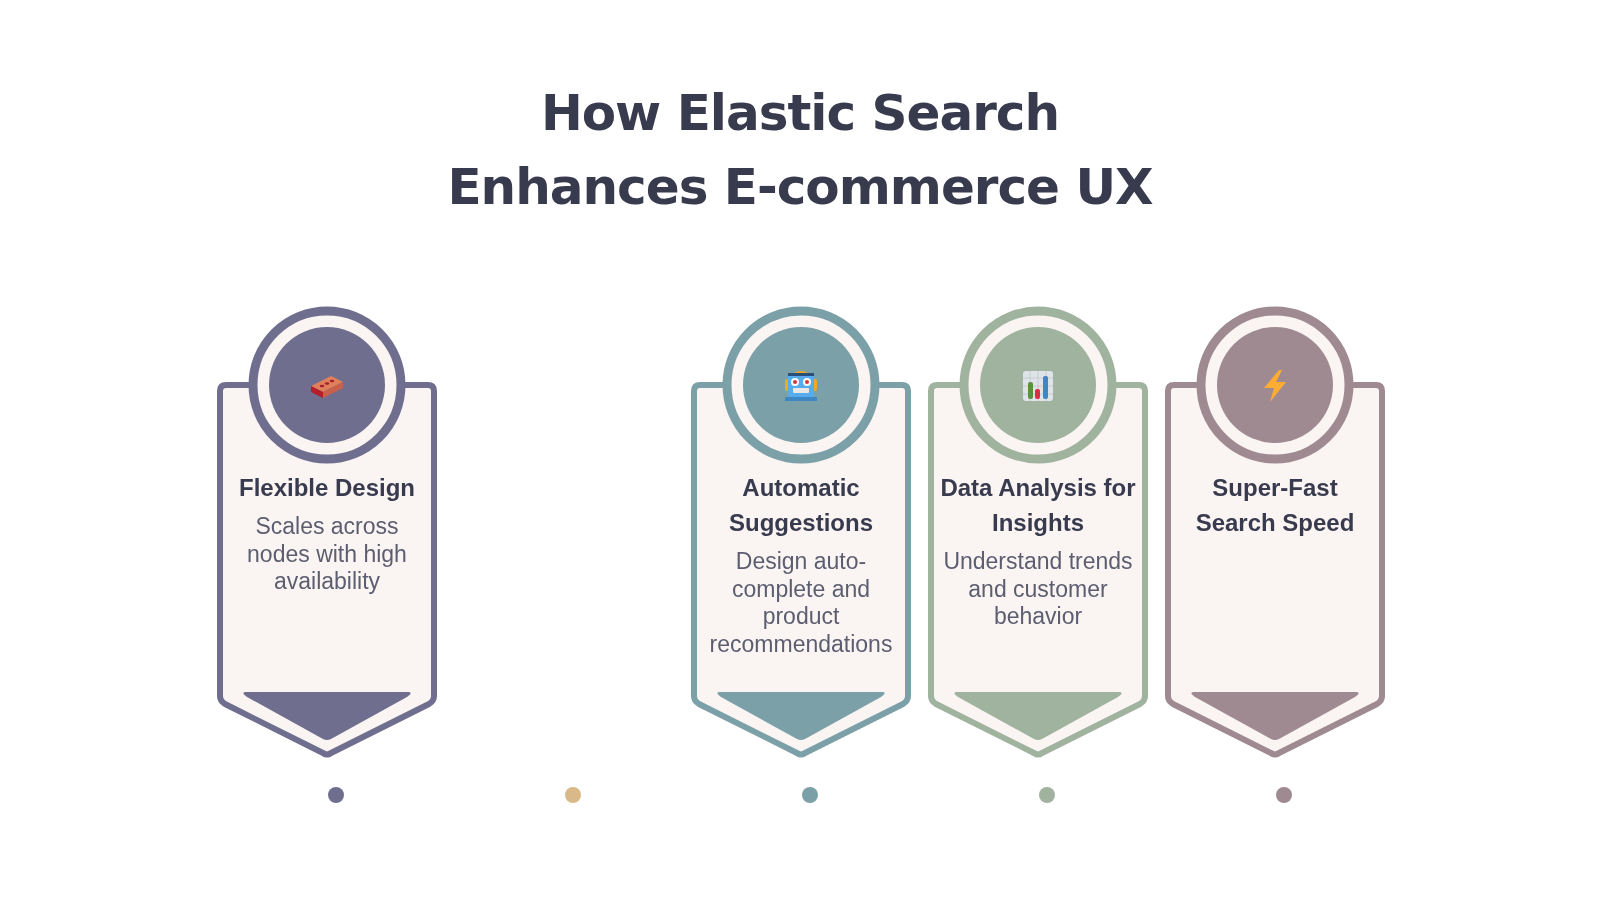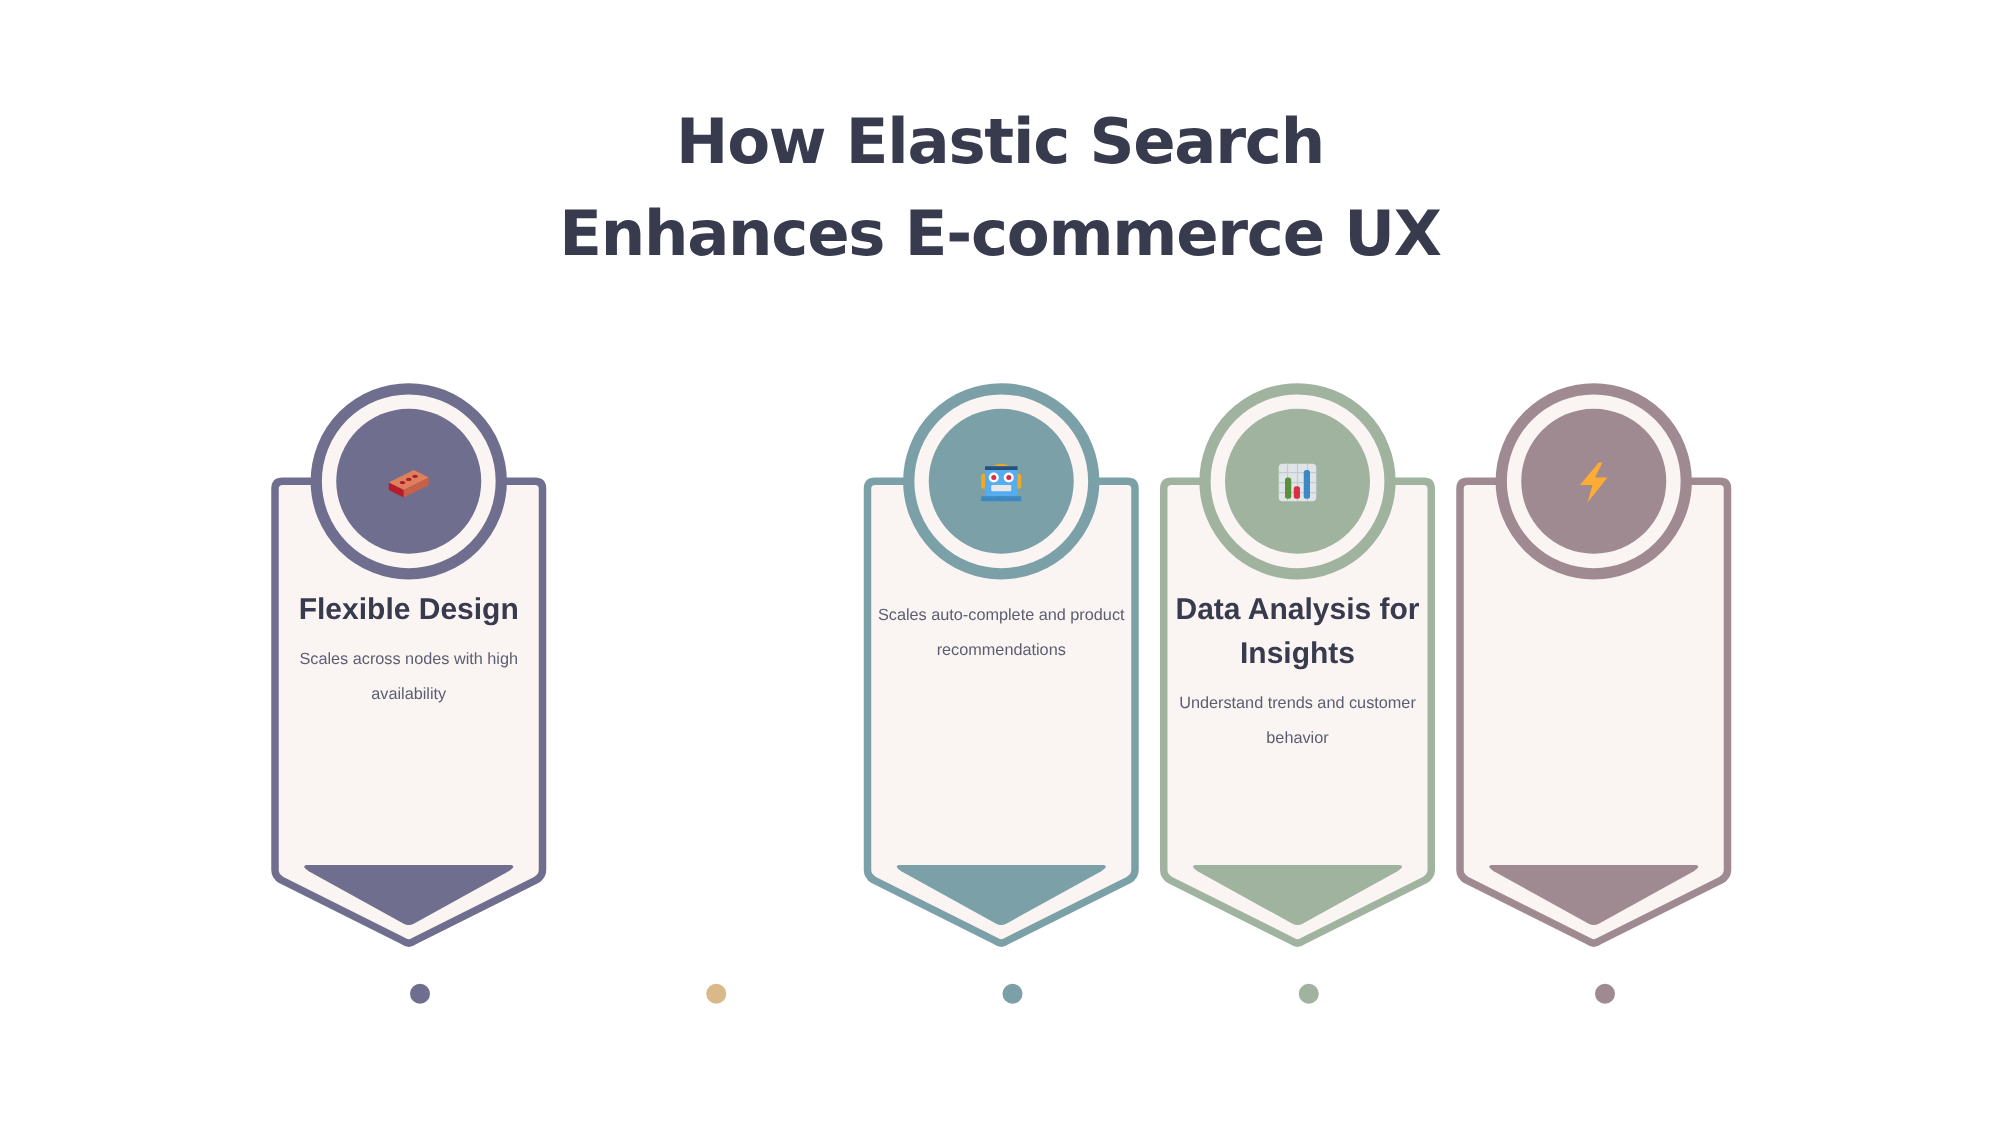--- a/index.html
+++ b/index.html
@@ -22,21 +22,21 @@
   }
   .icon svg { display: block; }
   .card-text {
     position: absolute; left: 18px; width: 204px; top: 170px; text-align: center;
   }
   .card-title {
     color: #383a4e; font-weight: bold; font-size: 24px; line-height: 35px; margin: 0;
     font-family: "Liberation Sans", sans-serif;
   }
   .card-desc {
-    color: #5c5e70; font-size: 13px; line-height: 27.5px; margin: 8px 0 0 0;
+    color: #5c5e70; font-size: 23px; line-height: 27.5px; margin: 8px 0 0 0;
     font-family: "Liberation Sans", sans-serif;
   }
   .dot { position: absolute; width: 16px; height: 16px; border-radius: 50%; top: 787px; }
 </style>
 </head>
 <body>
 
 <h1 class="page-title">
   <span>How Elastic Search</span>
   <span>Enhances E-commerce UX</span>
@@ -85,21 +85,22 @@
         <circle cx="12" cy="13" r="4" fill="#fff"></circle>
         <circle cx="24" cy="13" r="4" fill="#fff"></circle>
         <circle cx="12" cy="13" r="2" fill="#dd2e44"></circle>
         <circle cx="24" cy="13" r="2" fill="#dd2e44"></circle>
         <rect x="10" y="19" width="16" height="5" rx="1" fill="#e8e8e8"></rect>
         <rect x="2" y="28" width="32" height="4" fill="#3b88c3"></rect>
         <polygon points="15,28 21,28 18,32" fill="#3b88c3"></polygon>
       </svg>
     </div>
     <div class="card-text">
-      <div class="card-desc">Scales auto-complete and product recommendations</div>
+      <div class="card-title">Automatic Suggestions</div>
+      <div class="card-desc">Design auto-complete and product recommendations</div>
     </div>
   </div>
 
   <div class="card" style="left:918px;">
     <svg class="shape" width="240" height="520">
         <path d="M19 85 H221 Q227 85 227 91 V396 Q227 401 222 404 L124 453 Q120 456 116 453 L18 404 Q13 401 13 396 V91 Q13 85 19 85 Z" fill="#faf4f3" stroke="#a0b39f" stroke-width="6" stroke-linejoin="round"></path>
      <path d="M38 392 H202 Q206 393 200 397 L124 439 Q120 441 116 439 L40 397 Q34 393 38 392 Z" fill="#a0b39f"></path>
      <circle cx="120" cy="85" r="74" fill="#faf4f3" stroke="#a0b39f" stroke-width="9"></circle>
      <circle cx="120" cy="85" r="58" fill="#a0b39f"></circle>
       </svg>
@@ -131,20 +132,21 @@
      <path d="M38 392 H202 Q206 393 200 397 L124 439 Q120 441 116 439 L40 397 Q34 393 38 392 Z" fill="#9f8a92"></path>
      <circle cx="120" cy="85" r="74" fill="#faf4f3" stroke="#9f8a92" stroke-width="9"></circle>
      <circle cx="120" cy="85" r="58" fill="#9f8a92"></circle>
       </svg>
     <div class="icon">
       <svg width="30" height="34" viewBox="0 0 30 34">
         <polygon points="19,1 4,19 14,19 10,33 26,13 16,13 22,1" fill="#ffac33"></polygon>
       </svg>
     </div>
     <div class="card-text">
+      <div class="card-title">Super-Fast Search Speed</div>
     </div>
   </div>
 
   <div class="dot" style="left: 328px; background: rgb(111, 110, 143);"></div>
   <div class="dot" style="left: 565px; background: rgb(217, 185, 138);"></div>
   <div class="dot" style="left: 802px; background: rgb(123, 160, 167);"></div>
   <div class="dot" style="left: 1039px; background: rgb(160, 179, 159);"></div>
   <div class="dot" style="left: 1276px; background: rgb(159, 138, 146);"></div>
 </div>
 

